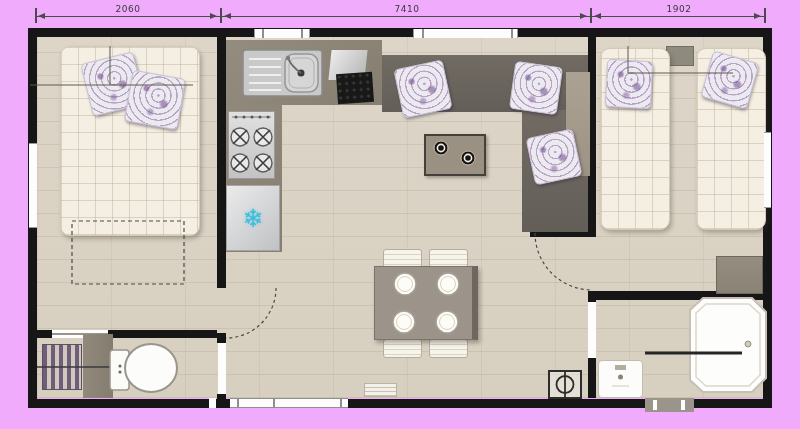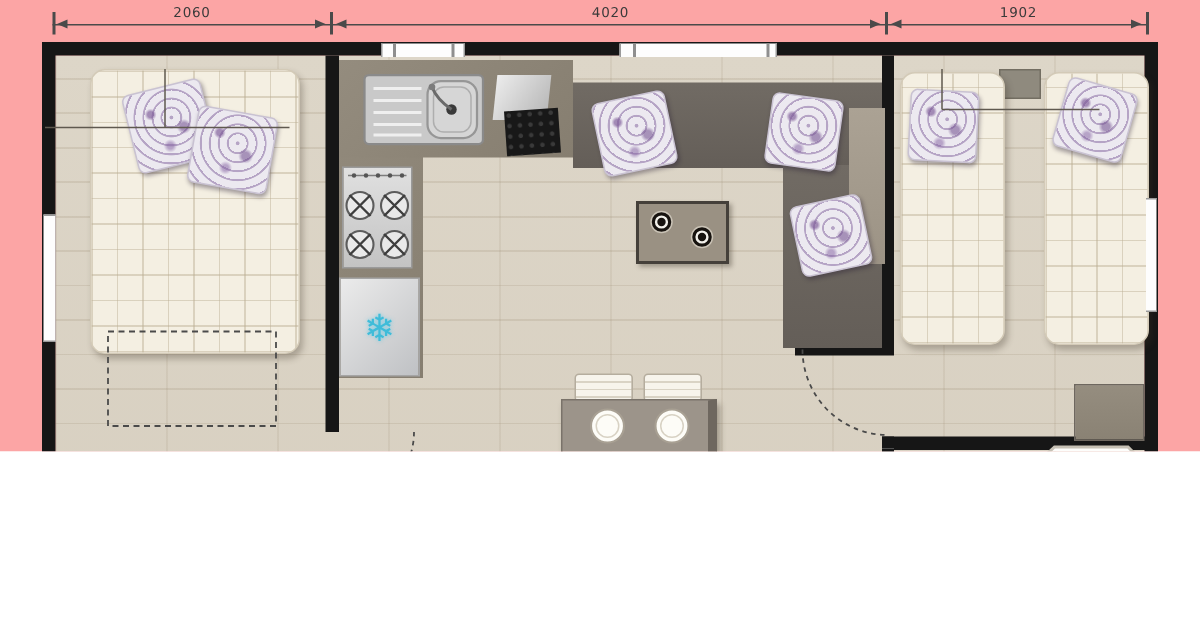--- a/index.html
+++ b/index.html
@@ -1,16 +1,16 @@
 <!DOCTYPE html>
 <html><head>
 <meta charset="utf-8">
 <style>
   html,body{margin:0;padding:0;background:#ffffff;}
-  #stage{position:relative;width:800px;height:301px;background:#fca5a5;overflow:hidden;
+  #stage{position:relative;width:800px;height:429px;background:#f0abfc;overflow:hidden;
          font-family:"DejaVu Sans","Liberation Sans",sans-serif;}
   .abs{position:absolute;}
   .wall{position:absolute;background:#161616;}
   .win{position:absolute;background:#fdfdfd;}
   .mull{position:absolute;background:#8f8f8f;}
   .dim-label{position:absolute;font-size:9px;color:#3a3a3a;text-align:center;letter-spacing:.5px;}
   .dim-line{position:absolute;background:#4a4a4a;}
   .arr{position:absolute;width:0;height:0;border-top:3.5px solid transparent;border-bottom:3.5px solid transparent;}
   .arr.l{border-right:7px solid #4a4a4a;}
   .arr.r{border-left:7px solid #4a4a4a;}
@@ -52,21 +52,21 @@
   <div class="dim-line" style="left:220px;top:8px;width:2px;height:15px;"></div>
   <div class="dim-line" style="left:590px;top:8px;width:2px;height:15px;"></div>
   <div class="dim-line" style="left:764px;top:8px;width:2px;height:15px;"></div>
   <div class="arr l" style="left:38px;top:12.5px;"></div>
   <div class="arr r" style="left:210px;top:12.5px;"></div>
   <div class="arr l" style="left:224px;top:12.5px;"></div>
   <div class="arr r" style="left:580px;top:12.5px;"></div>
   <div class="arr l" style="left:594px;top:12.5px;"></div>
   <div class="arr r" style="left:754px;top:12.5px;"></div>
   <div class="dim-label" style="left:90px;top:4px;width:76px;">2060</div>
-  <div class="dim-label" style="left:369px;top:4px;width:76px;">4020</div>
+  <div class="dim-label" style="left:369px;top:4px;width:76px;">7410</div>
   <div class="dim-label" style="left:641px;top:4px;width:76px;">1902</div>
 
   <div class="floor"></div>
 
   <div class="abs" style="left:28px;top:28px;width:744px;height:380px;border:9px solid #161616;box-sizing:border-box;"></div>
 
   <div class="wall" style="left:217px;top:37px;width:9px;height:251px;"></div>
   <div class="wall" style="left:217px;top:333px;width:9px;height:10px;"></div>
   <div class="wall" style="left:217px;top:394px;width:9px;height:8px;"></div>
   <div class="door-v" style="left:218px;top:340px;width:8px;height:57px;"></div>

